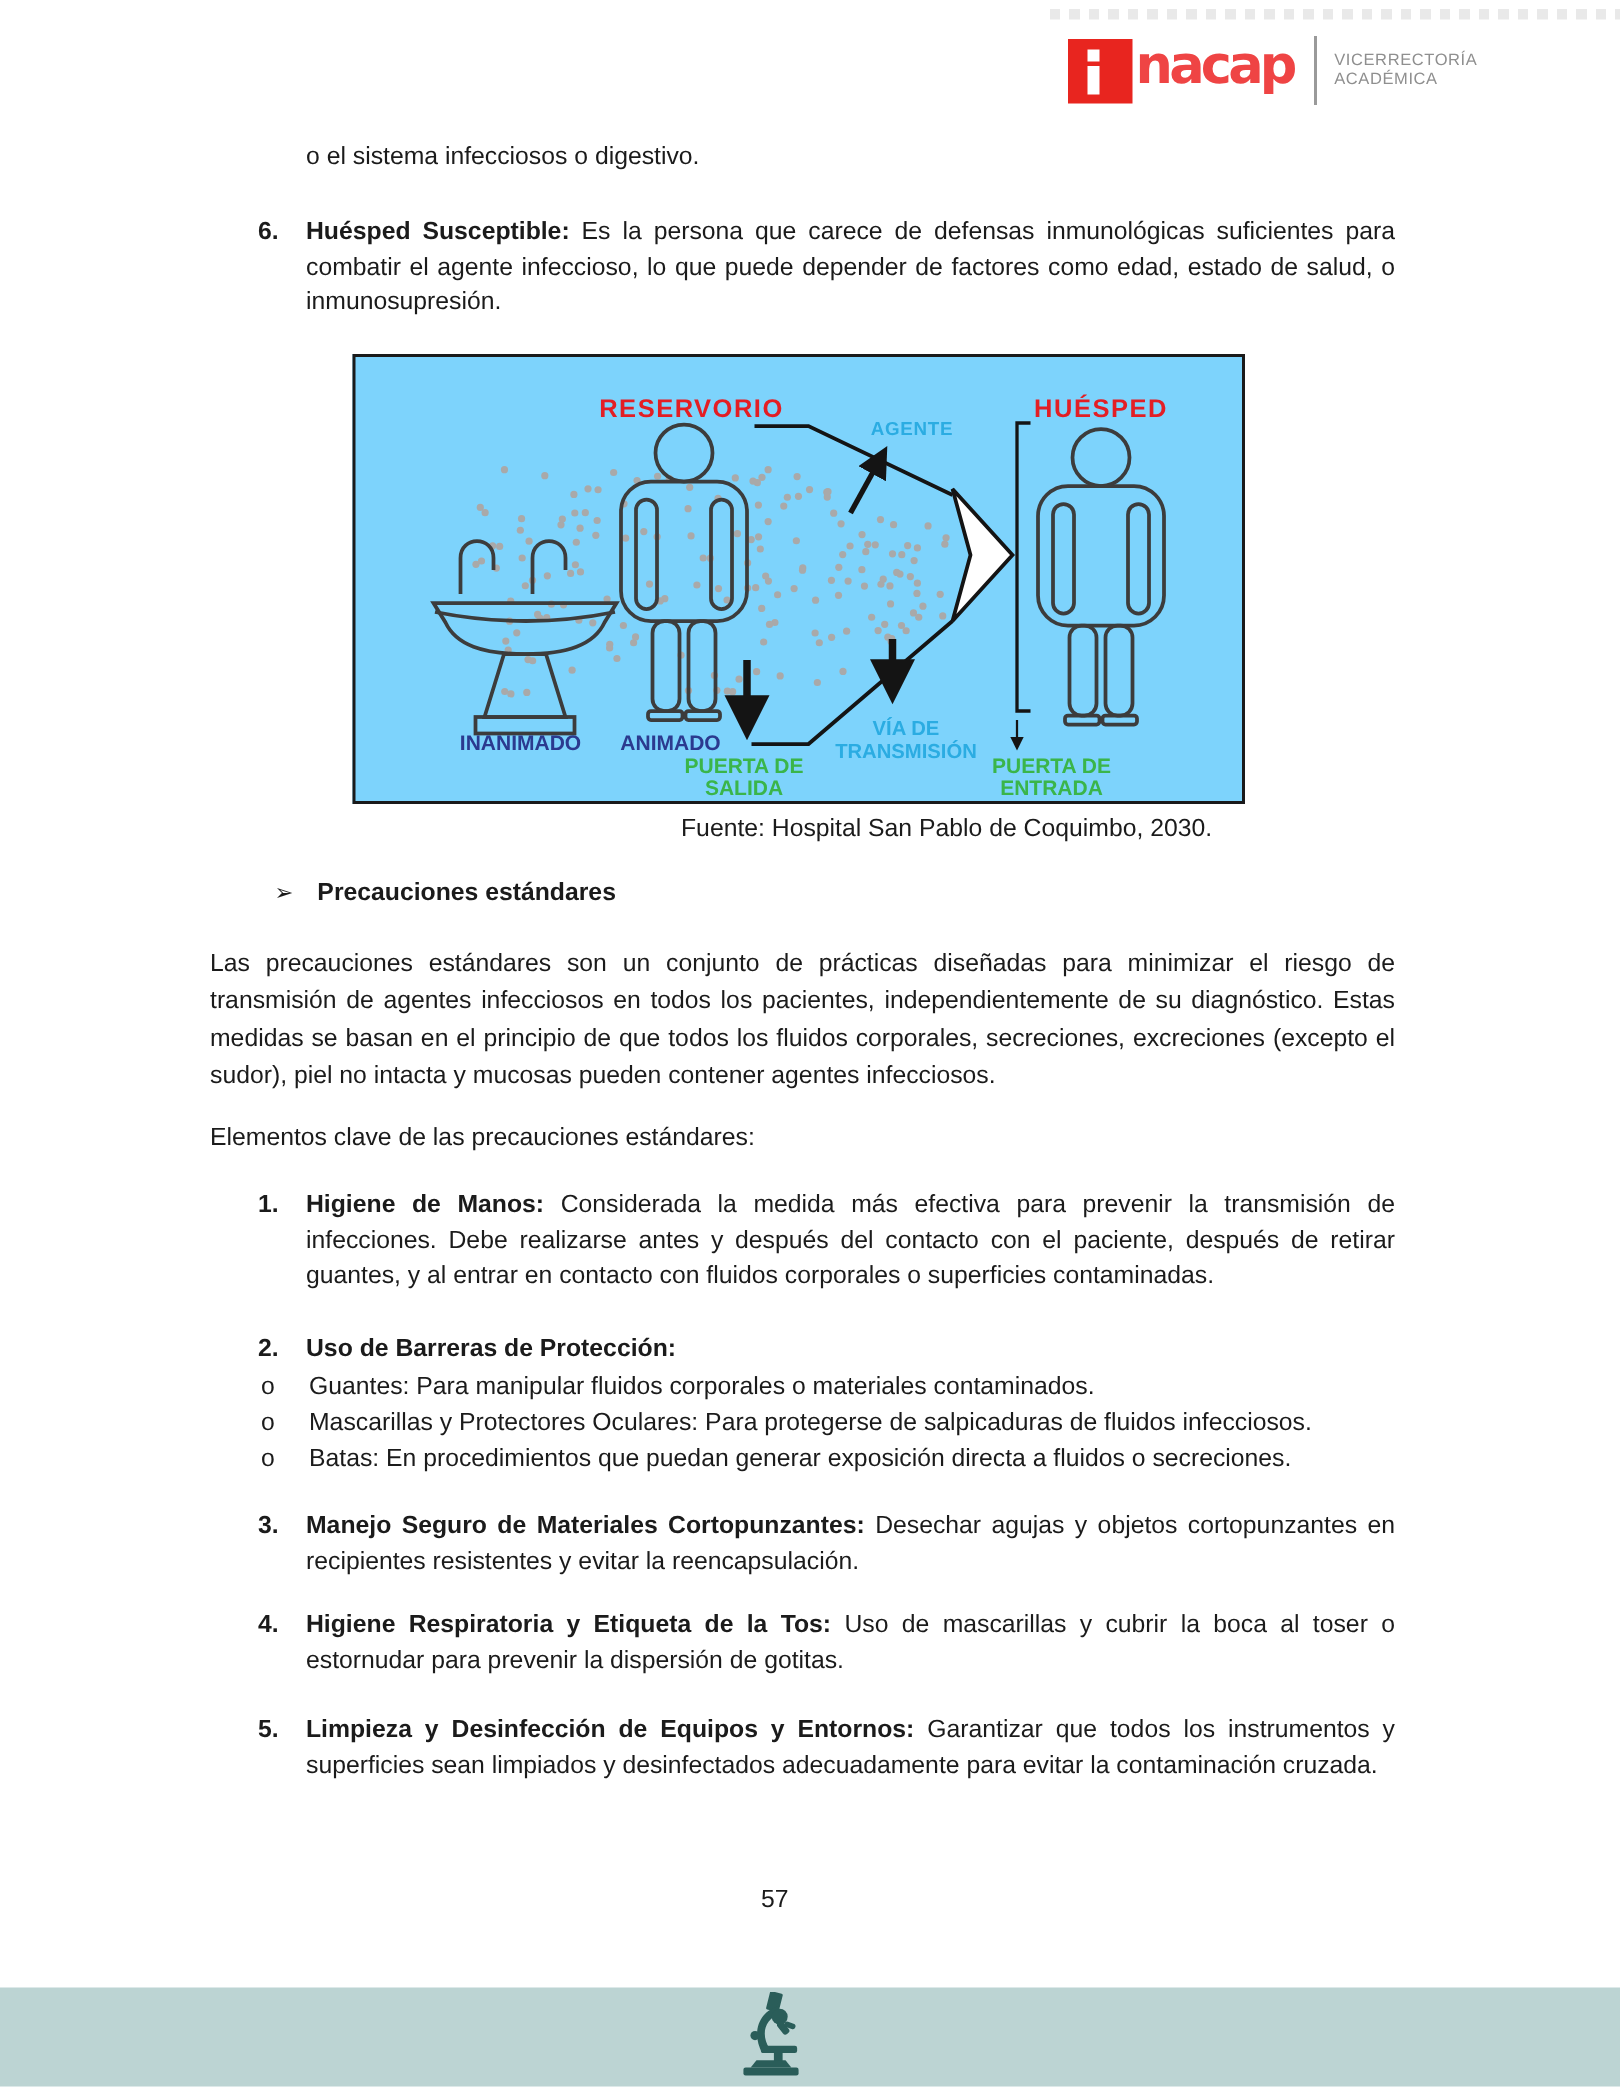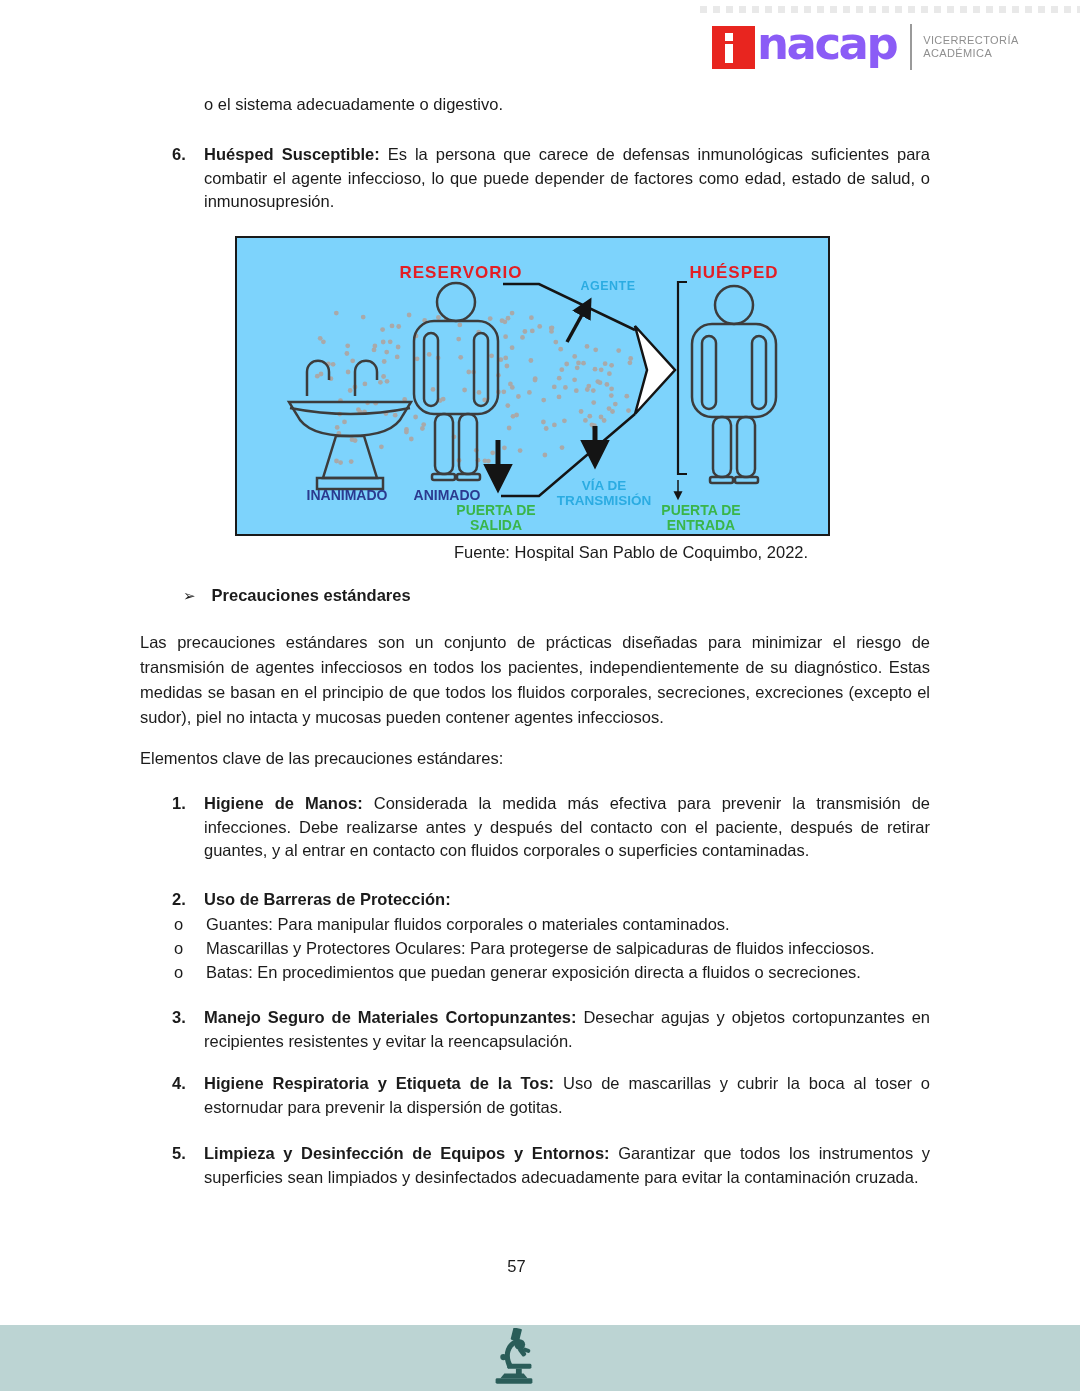--- a/index.html
+++ b/index.html
@@ -7,22 +7,22 @@
        font-family:"Liberation Sans",sans-serif;color:#1b1b1b;}
   .page{position:absolute;inset:0;}
   
   .hdr-left{position:absolute;left:138px;top:4px;font-size:17px;line-height:23px;}
   .ticker{position:absolute;left:700px;top:6px;width:380px;height:7px;
           background:repeating-linear-gradient(90deg,#e9e9e9 0 7px,transparent 7px 13px);}
   .logo{position:absolute;left:712px;top:24px;display:flex;align-items:center;}
   .logo-square{width:43px;height:43px;background:#e8251f;position:relative;flex:none;}
   .i-dot{position:absolute;left:13px;top:7px;width:8px;height:8px;background:#fff;}
   .i-stem{position:absolute;left:13px;top:18px;width:8px;height:19px;background:#fff;}
-  .logo-word{font-family:"DejaVu Sans",sans-serif;font-weight:900;font-size:45px;line-height:38px;
-             color:#8b5cf6;letter-spacing:-2.5px;margin:-6px 0 0 2px;}
+  .logo-word{font-family:"DejaVu Sans",sans-serif;font-weight:900;font-size:35px;line-height:38px;
+             color:#ef4444;letter-spacing:-2.5px;margin:-6px 0 0 2px;}
   .logo-div{width:2px;height:46px;background:#9a9a9a;margin:0 11px 0 14px;flex:none;}
   .logo-sub{font-size:11px;line-height:13.5px;color:#8f8f8f;letter-spacing:.4px;}
   
   .frag{position:absolute;left:204px;top:95px;font-size:16.5px;margin:0;}
   .li{position:absolute;left:172px;width:758px;display:flex;font-size:16.5px;line-height:23.6px;}
   .li .num{width:32px;flex:none;font-weight:bold;}
   .li .txt{width:726px;text-align:justify;}
   .li .txt b{font-weight:bold;}
   .figurebox{position:absolute;left:235px;top:236px;width:595px;height:300px;
              border:2px solid #1a1a1a;box-sizing:border-box;background:#7dd3fc;}
@@ -56,21 +56,21 @@
       <div class="i-stem"></div>
     </div>
     <div class="logo-word">nacap</div>
     <div class="logo-div"></div>
     <div class="logo-sub">
       <div>VICERRECTORÍA</div>
       <div>ACADÉMICA</div>
     </div>
   </div>
 
-  <p class="frag">o el sistema adecuadamente o digestivo.</p>
+  <p class="frag">o el sistema infecciosos o digestivo.</p>
 
   <div class="li" style="top:143px">
     <span class="num">6.</span>
     <span class="txt"><b>Huésped Susceptible:</b> <span>Es la persona que carece de defensas inmunológicas suficientes para combatir el agente infeccioso, lo que puede depender de factores como edad, estado de salud, o inmunosupresión.</span></span>
   </div>
 
   <div class="figurebox">
     <svg viewBox="0 0 591 296" width="591" height="296" text-anchor="middle">
       <defs>
         <marker id="ah" markerWidth="8" markerHeight="8" refX="4.5" refY="3" orient="auto">
@@ -299,21 +299,21 @@
       <text x="110" y="262" font-size="14" fill="#2b3a8f">INANIMADO</text>
       <text x="210" y="262" font-size="14" fill="#2b3a8f">ANIMADO</text>
       <text x="259" y="277" font-size="14" fill="#3ab54a">PUERTA DE</text>
       <text x="259" y="292" font-size="14" fill="#3ab54a">SALIDA</text>
       <text x="367" y="252" font-size="13.5" fill="#2bace2">VÍA DE</text>
       <text x="367" y="267" font-size="13.5" fill="#2bace2">TRANSMISIÓN</text>
       <text x="464" y="277" font-size="14" fill="#3ab54a">PUERTA DE</text>
       <text x="464" y="292" font-size="14" fill="#3ab54a">ENTRADA</text>
     </svg>
   </div>
-  <div class="caption">Fuente: Hospital San Pablo de Coquimbo, 2022.</div>
+  <div class="caption">Fuente: Hospital San Pablo de Coquimbo, 2030.</div>
 
   <div class="secheading">
     <span class="arrow">➢</span><span>Precauciones estándares</span>
   </div>
 
   <p class="para">Las precauciones estándares son un conjunto de prácticas diseñadas para minimizar el riesgo de transmisión de agentes infecciosos en todos los pacientes, independientemente de su diagnóstico. Estas medidas se basan en el principio de que todos los fluidos corporales, secreciones, excreciones (excepto el sudor), piel no intacta y mucosas pueden contener agentes infecciosos.</p>
   <p class="elements">Elementos clave de las precauciones estándares:</p>
 
   <div class="li" style="top:792px">
     <span class="num">1.</span>

